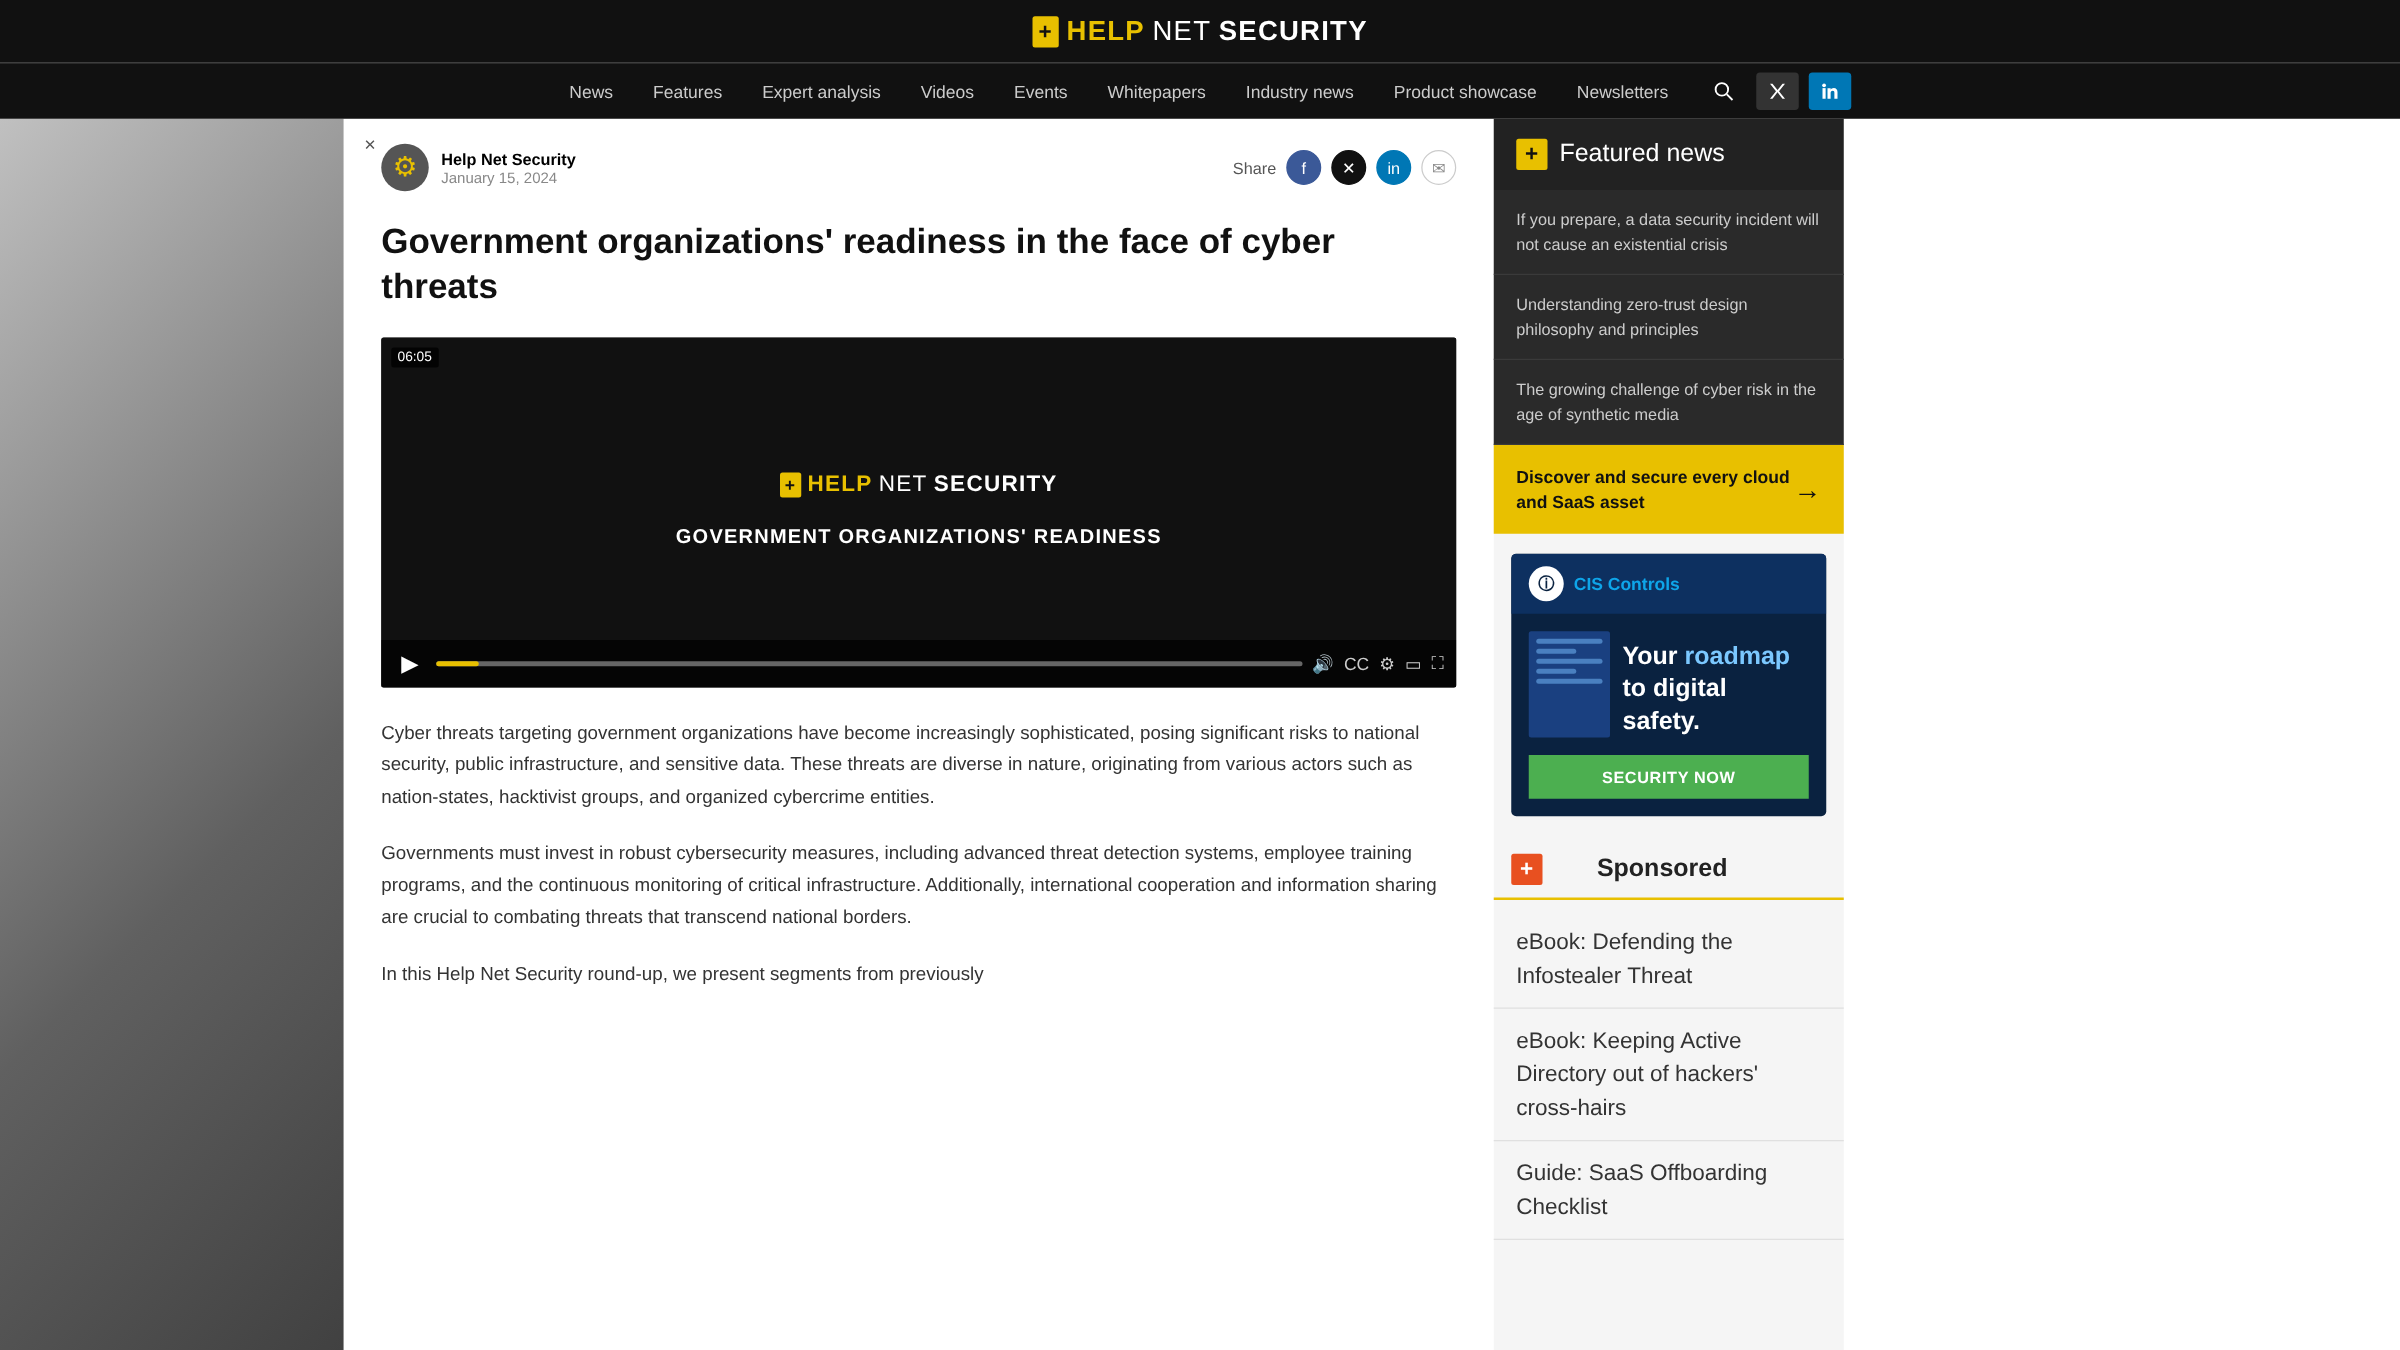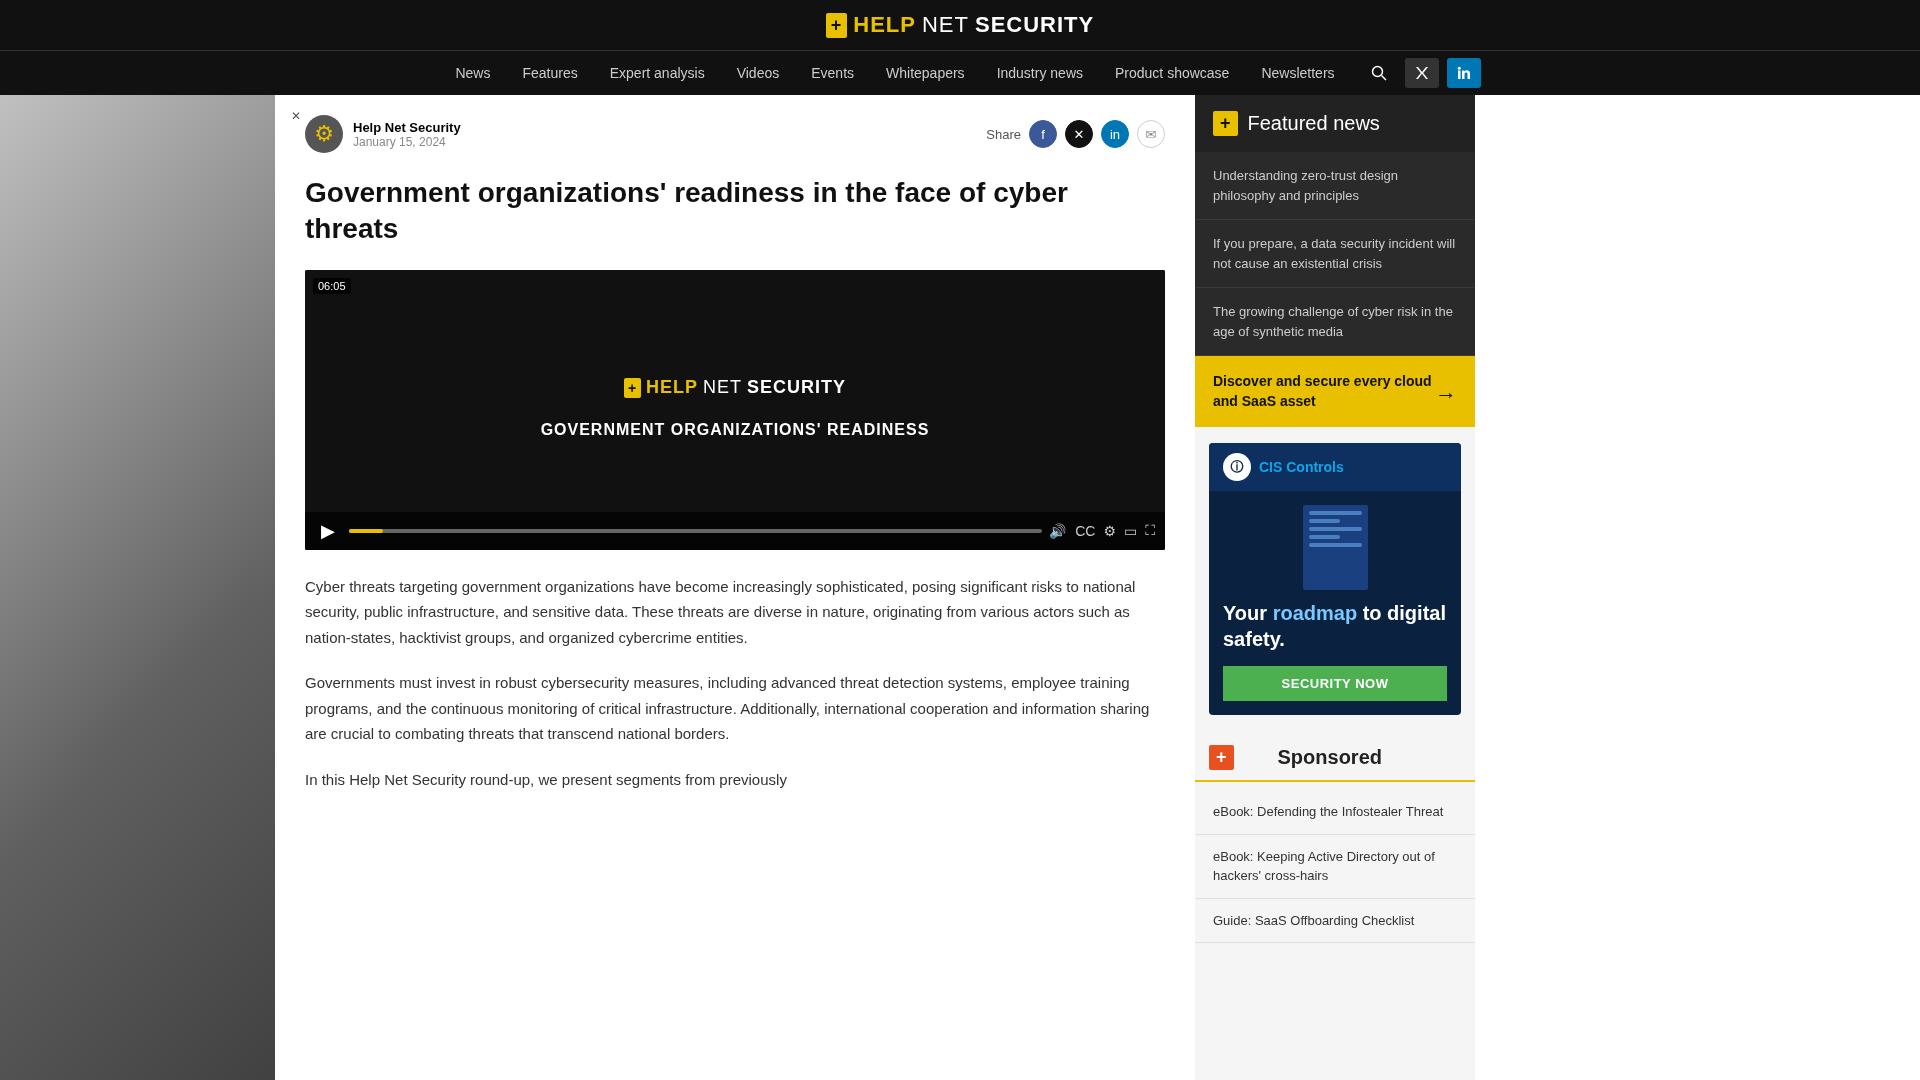--- a/index.html
+++ b/index.html
@@ -372,22 +372,21 @@
     }
     .ad-logo-text {
       color: #0ea5e9;
       font-weight: bold;
       font-size: 14px;
     }
     .ad-body {
       padding: 14px;
       display: flex;
       gap: 10px;
-      align-items: center;
-      flex-direction: column;
+      align-items: flex-end;
     }
     .ad-book-thumb {
       width: 65px;
       min-width: 65px;
       height: 85px;
       background: #1a4080;
       border-radius: 2px;
       display: flex;
       flex-direction: column;
       padding: 6px;
@@ -449,21 +448,21 @@
       color: #222;
       margin-left: 34px;
     }
     .sponsored-list {
       padding: 8px 0;
     }
     .sponsored-item {
       padding: 12px 18px;
       border-bottom: 1px solid #e0e0e0;
       cursor: pointer;
-      font-size: 13px;
+      font-size: 18px;
       color: #333;
       line-height: 1.5;
     }
 
     
     .sidebar-overlay {
       width: 100%;
       height: 100%;
       min-height: 1000px;
       background: linear-gradient(135deg, #c0c0c0 0%, #909090 30%, #606060 60%, #404040 100%);
@@ -600,24 +599,24 @@
   <aside class="right-sidebar">
 
     <div class="featured-header">
       <span class="featured-plus">+</span>
       <span class="featured-title">
         <span>Featured</span>&nbsp;<span style="font-weight:300;">news</span>
       </span>
     </div>
     <div class="featured-list">
       <div class="featured-item">
+        <span class="featured-item-text">If you prepare, a data security incident will not cause an existential crisis</span>
+      </div>
+      <div class="featured-item">
         <span class="featured-item-text">Understanding zero-trust design philosophy and principles</span>
-      </div>
-      <div class="featured-item">
-        <span class="featured-item-text">If you prepare, a data security incident will not cause an existential crisis</span>
       </div>
       <div class="featured-item">
         <span class="featured-item-text">The growing challenge of cyber risk in the age of synthetic media</span>
       </div>
     </div>
 
     <div class="promo-banner">
       <span class="promo-text">Discover and secure every cloud and SaaS asset</span>
       <span class="promo-arrow">→</span>
     </div>

